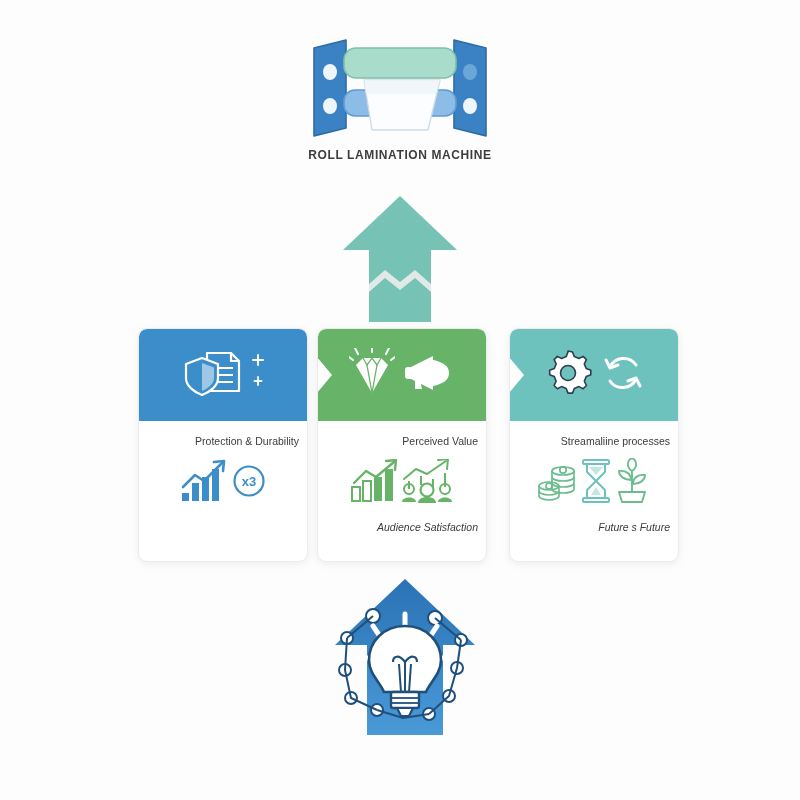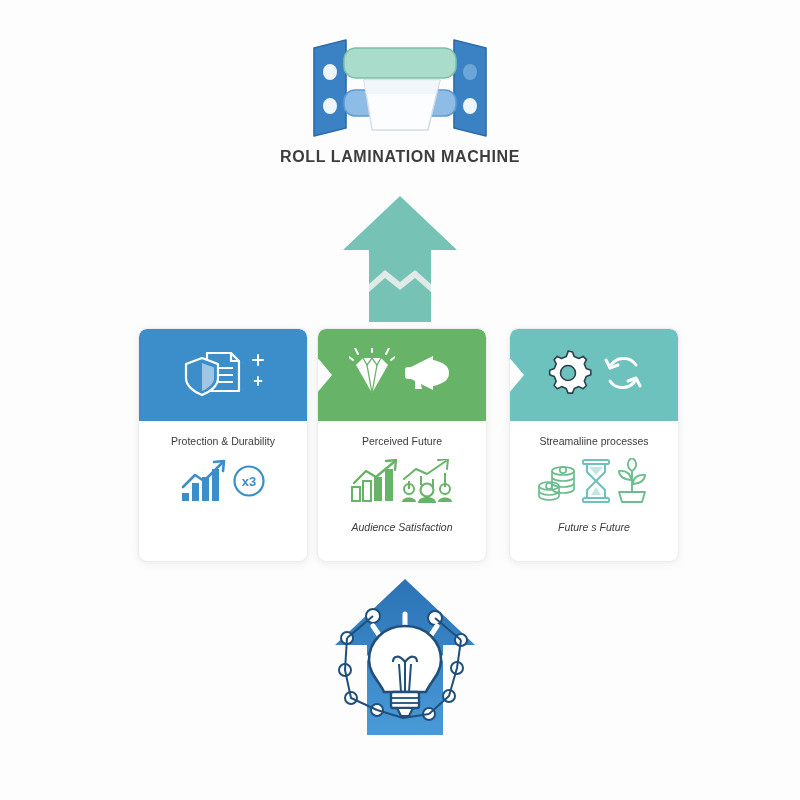--- a/index.html
+++ b/index.html
@@ -9,21 +9,21 @@
     font-family: "Liberation Sans", sans-serif;
     overflow: hidden;
   }
   #stage { position: relative; width: 800px; height: 800px; }
 
   
   .machine-wrap { position: absolute; left: 300px; top: 32px; width: 200px; height: 110px; }
   .machine-title {
     position: absolute; left: 0; top: 148px; width: 800px;
     text-align: center;
-    font-size: 16px; font-weight: bold; letter-spacing: 0.6px;
+    font-size: 12px; font-weight: bold; letter-spacing: 0.6px;
     color: #3d3d3d;
   }
 
   
   .arrow-up-green { position: absolute; left: 335px; top: 192px; width: 130px; height: 130px; }
   .arrow-up-blue  { position: absolute; left: 325px; top: 575px; width: 160px; height: 160px; }
   .bulb-overlay   { position: absolute; left: 325px; top: 600px; width: 160px; height: 130px; }
 
   
   .cards { position: absolute; left: 138px; top: 328px; width: 528px; height: 238px; }
@@ -56,21 +56,21 @@
   }
   
   .notch-out {
     position: absolute; right: -14px; top: 28px; width: 15px; height: 36px;
     clip-path: polygon(0% 0%, 100% 50%, 0% 100%);
   }
   .c1 .notch-out { background: #3b8ec9; }
   .c2 .notch-out { background: #67b368; }
 
   .card-label {
-    text-align: center;
+    text-align: right;
     font-size: 10.5px;
     color: #3b3b3b;
     padding: 0 8px;
   }
   .label-a { margin-top: 14px; }
   .label-b { margin-top: 14px; font-style: italic; }
 
   .icon-row {
     display: flex; align-items: center; justify-content: center;
     margin-top: 12px; height: 48px;
@@ -180,21 +180,21 @@
               <path d="M6 18 L30 6 L30 40 L6 28 Z" fill="#ffffff"></path>
               <path d="M30 10 C40 12 46 16 46 23 C46 30 40 34 30 36 Z" fill="#ffffff"></path>
               <rect x="2" y="17" width="7" height="12" rx="3" fill="#ffffff"></rect>
               <path d="M12 29 L12 39 L19 39 L17 31" fill="#ffffff"></path>
             </svg>
           </span>
         </div>
         <div class="notch-out"></div>
       </div>
 
-      <div class="card-label label-a">Perceived Future</div>
+      <div class="card-label label-a">Perceived Value</div>
 
       <div class="icon-row">
         <span>
           <svg viewBox="0 0 50 44" width="50" height="44">
             <rect x="2" y="28" width="8" height="14" fill="none" stroke="#67b368" stroke-width="2"></rect>
             <rect x="13" y="22" width="8" height="20" fill="none" stroke="#67b368" stroke-width="2"></rect>
             <rect x="24" y="18" width="8" height="24" fill="#67b368"></rect>
             <rect x="35" y="10" width="8" height="32" fill="#67b368"></rect>
             <path d="M4 24 L16 12 L26 18 L44 3" fill="none" stroke="#67b368" stroke-width="2.4" stroke-linecap="round" stroke-linejoin="round"></path>
             <path d="M36 2 L46 1 L45 11" fill="none" stroke="#67b368" stroke-width="2.4" stroke-linecap="round" stroke-linejoin="round"></path>

